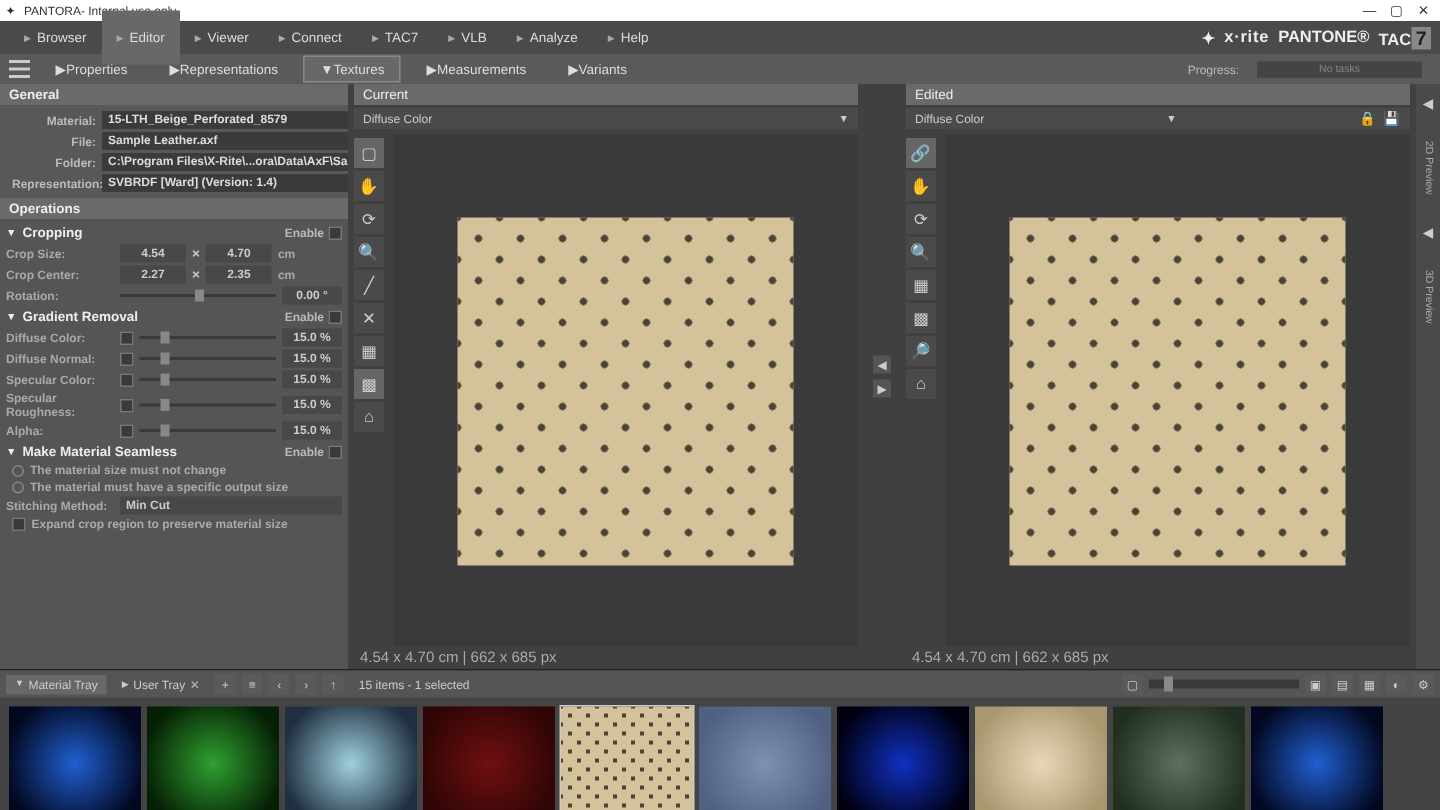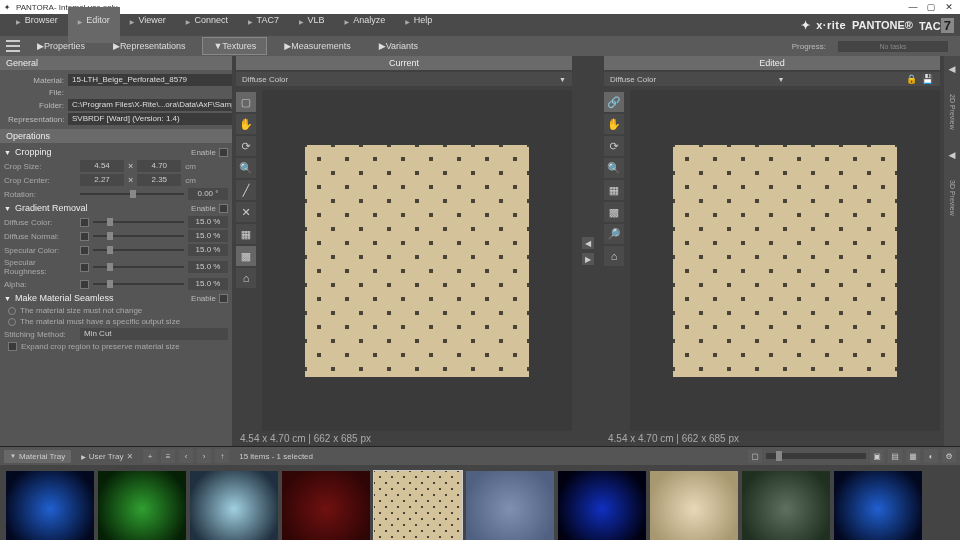--- a/index.html
+++ b/index.html
@@ -2,35 +2,35 @@
 <html><head>
 <meta charset="utf-8">
 <style>
 * { box-sizing: border-box; margin: 0; padding: 0; font-family: "Segoe UI", Arial, sans-serif; }
 body { width: 960px; height: 540px; background: #3a3a3a; color: #ccc; font-size: 9px; overflow: hidden; }
 .titlebar { height: 14px; background: #fff; color: #333; display: flex; align-items: center; padding: 0 2px; font-size: 8px; }
 .titlebar .icon { width: 10px; height: 10px; margin-right: 4px; display:flex; align-items:center; justify-content:center;}
 .titlebar .spacer { flex: 1; }
 .titlebar .winbtn { width: 18px; text-align: center; font-size: 9px; }
 .menubar { height: 22px; background: #4a4a4a; display: flex; align-items: center; padding: 0 6px; }
-.menubar .mitem { display: flex; align-items: flex-end; padding: 18px 10px; height: 34px; color: #ddd; }
+.menubar .mitem { display: flex; align-items: center; padding: 18px 10px; height: 34px; color: #ddd; }
 .menubar .mitem.active { background: #686868; }
 .menubar .tri { font-size: 6px; margin-right: 4px; color:#aaa;}
 .menubar .brand { margin-left: auto; display: flex; align-items: center; gap: 6px; color: #eee; font-weight: bold; font-size: 11px; }
 .brand .xrite { letter-spacing:0.5px;}
 .brand .tac7 { background:#888; color:#222; padding:0 3px; font-weight:bold; font-size:13px;}
 .toolbar2 { height: 20px; background: #5a5a5a; display: flex; align-items: center; padding: 0 6px; gap: 6px; }
 .hamb { width:14px; height:12px; display:flex; flex-direction:column; justify-content:space-between;}
 .hamb span{height:2px; background:#ccc;}
 .toolbar2 .titem { display: flex; align-items: center; padding: 0 10px; height: 18px; color: #ddd; border:1px solid transparent;}
 .toolbar2 .titem.active { background: #686868; border:1px solid #888;}
 .toolbar2 .progress-lbl { margin-left: auto; font-size:8px; color:#bbb;}
 .toolbar2 .progress-bar { width: 110px; height: 11px; background: #444; margin: 0 6px; text-align:center; font-size:7px; line-height:11px; color:#888;}
 .main { display: flex; height: 390px; }
-.leftpanel { width: 232px; background: #4f4f4f; display: flex; flex-direction: column; overflow:hidden;}
+.leftpanel { width: 232px; background: #4f4f4f; display: flex; flex-direction: column; overflow:hidden;font-weight:bold;}
 .section-hdr { background: #6a6a6a; padding: 2px 6px; font-size: 9px; color:#eee;}
 .general-body { display:flex; padding:4px; gap:4px; background:#585858;}
 .swatch { width:42px; height:42px; background:#c9b691; background-image: radial-gradient(#555 1px, transparent 1px); background-size:8px 8px;}
 .gen-fields { flex:1; display:flex; flex-direction:column; gap:2px;}
 .gen-row { display:flex; align-items:center; gap:4px;}
 .gen-row label{ width:56px; text-align:right; font-size:8px; color:#bbb;}
 .gen-row .field{ flex:1; background:#3b3b3b; height:12px; line-height:12px; padding:0 4px; font-size:8px; color:#ddd; overflow:hidden; white-space:nowrap;}
 .ops-body{ padding:2px 4px; background:#555; flex:1; overflow:hidden;}
 .subhdr{ display:flex; align-items:center; padding:2px 0; font-size:9px; color:#eee;}
 .subhdr .tri2{ font-size:7px; margin-right:4px;}
@@ -42,21 +42,21 @@
 .unit{ font-size:8px; color:#aaa; width:16px;}
 .slider{ flex:1; height:8px; position:relative;}
 .slider::before{content:""; position:absolute; left:0; right:0; top:3px; height:2px; background:#3a3a3a;}
 .slider .thumb{position:absolute; width:6px; height:8px; background:#888; top:0;}
 .pct{ width:40px; height:12px; background:#484848; text-align:center; font-size:8px; line-height:12px;}
 .radio-row{ display:flex; align-items:center; gap:4px; font-size:8px; color:#aaa; padding:1px 4px;}
 .radio{ width:8px; height:8px; border-radius:50%; border:1px solid #888;}
 .radio.sel::after{content:""; display:block; width:4px; height:4px; background:#ccc; border-radius:50%; margin:1px;}
 .centerpanel{ flex:1; display:flex; background:#404040;}
 .viewcol{ flex:1; display:flex; flex-direction:column; padding:0 4px;}
-.vhdr{ background:#6a6a6a; padding:2px 6px; font-size:9px; color:#eee; margin-bottom:2px;text-align:center;}
+.vhdr{ background:#6a6a6a; padding:2px 6px; font-size:9px; color:#eee; margin-bottom:2px;}
 .vsel{ background:#4a4a4a; height:14px; display:flex; align-items:center; padding:0 6px; font-size:8px; color:#ccc; margin-bottom:4px;}
 .vsel .dd{margin-left:auto; font-size:7px;}
 .vbody{ flex:1; display:flex; gap:4px;}
 .vtools{ width:22px; display:flex; flex-direction:column; gap:2px; padding-top:2px;}
 .vtool{ width:20px; height:20px; background:#4a4a4a; display:flex; align-items:center; justify-content:center; font-size:11px; color:#ccc;}
 .vtool.active{ background:#666;}
 .canvas-wrap{ flex:1; display:flex; align-items:center; justify-content:center; background:#3a3a3a;}
 .canvas{ width:224px; height:232px; background:#d4c29a; background-image: radial-gradient(#4a4438 2.5px, transparent 2.5px), radial-gradient(#4a4438 2.5px, transparent 2.5px); background-size:28px 28px, 28px 28px; background-position:0 0, 14px 14px;}
 .midarrows{ width:24px; display:flex; flex-direction:column; align-items:center; justify-content:center; gap:4px;}
 .arrbtn{ width:12px; height:12px; background:#555; display:flex; align-items:center; justify-content:center; font-size:8px;}
@@ -178,20 +178,21 @@
     <div class="section-hdr">General</div>
     <div class="general-body">
       <div class="swatch"></div>
       <div class="gen-fields">
         <div class="gen-row">
             <label>Material:</label>
             <div class="field">15-LTH_Beige_Perforated_8579</div>
           </div>
         <div class="gen-row">
             <label>File:</label>
+            <div class="field">Sample Leather.axf</div>
           </div>
         <div class="gen-row">
             <label>Folder:</label>
             <div class="field">C:\Program Files\X-Rite\...ora\Data\AxF\SampleFiles</div>
           </div>
         <div class="gen-row">
             <label>Representation:</label>
             <div class="field">SVBRDF [Ward] (Version: 1.4)</div>
           </div>
       </div>

